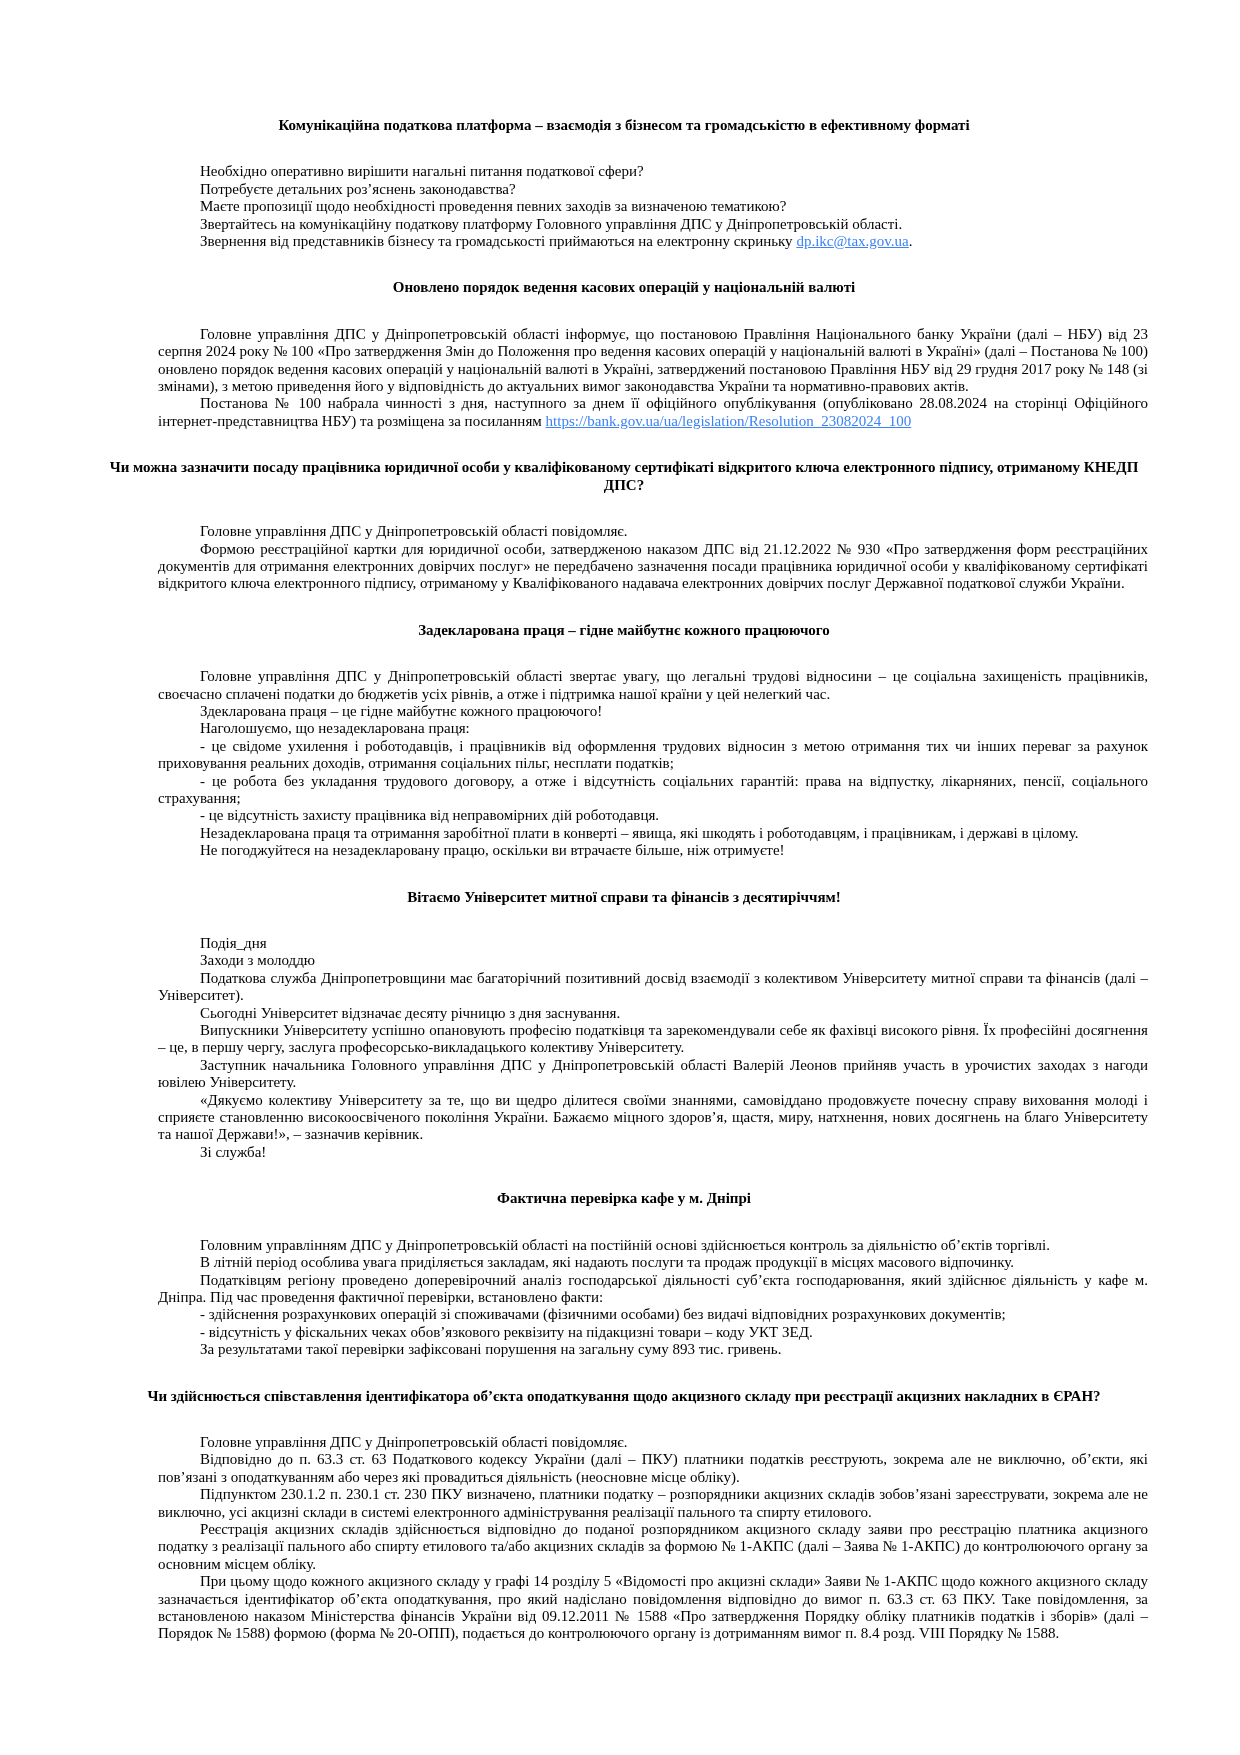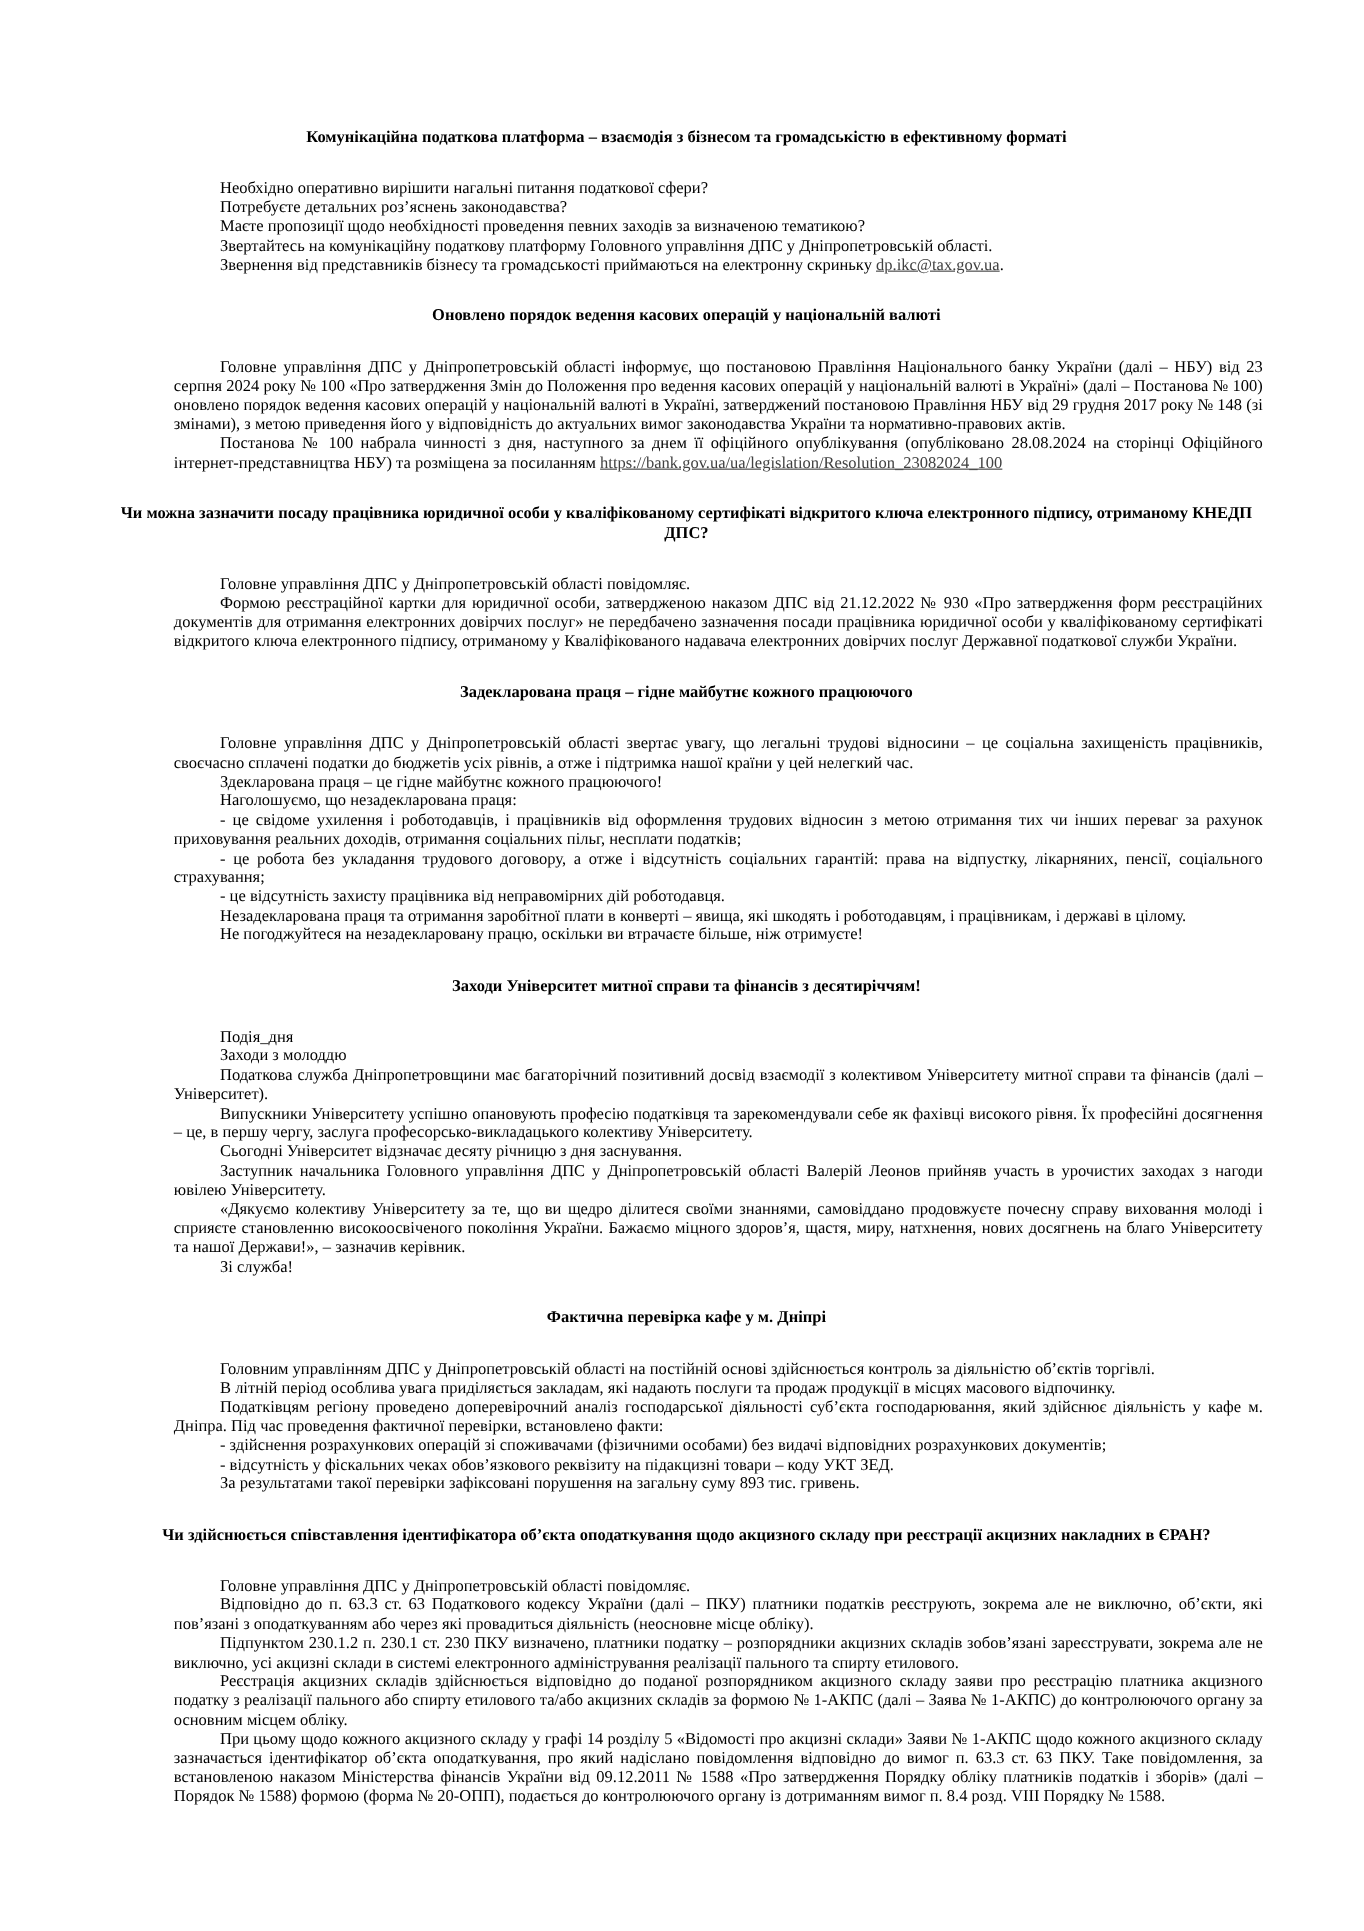--- a/index.html
+++ b/index.html
@@ -31,21 +31,21 @@
   }
   .heading.first {
     margin-top: 0;
   }
   .para {
     margin: 0;
     text-indent: 42px;
     text-align: justify;
   }
   a.link {
-    color: #404040;
+    color: #3b82f6;
     text-decoration: underline;
     cursor: pointer;
   }
 </style>
 </head>
 <body>
 
 <div class="doc">
 
   <div class="heading first">Комунікаційна податкова платформа – взаємодія з бізнесом та громадськістю в ефективному форматі</div>
@@ -66,26 +66,26 @@
   <div class="heading">Задекларована праця – гідне майбутнє кожного працюючого</div>
   <p class="para">Головне управління ДПС у Дніпропетровській області звертає увагу, що легальні трудові відносини – це соціальна захищеність працівників, своєчасно сплачені податки до бюджетів усіх рівнів, а отже і підтримка нашої країни у цей нелегкий час.</p>
   <p class="para">Здекларована праця – це гідне майбутнє кожного працюючого!</p>
   <p class="para">Наголошуємо, що незадекларована праця:</p>
   <p class="para">- це свідоме ухилення і роботодавців, і працівників від оформлення трудових відносин з метою отримання тих чи інших переваг за рахунок приховування реальних доходів, отримання соціальних пільг, несплати податків;</p>
   <p class="para">- це робота без укладання трудового договору, а отже і відсутність соціальних гарантій: права на відпустку, лікарняних, пенсії, соціального страхування;</p>
   <p class="para">- це відсутність захисту працівника від неправомірних дій роботодавця.</p>
   <p class="para">Незадекларована праця та отримання заробітної плати в конверті – явища, які шкодять і роботодавцям, і працівникам, і державі в цілому.</p>
   <p class="para">Не погоджуйтеся на незадекларовану працю, оскільки ви втрачаєте більше, ніж отримуєте!</p>
 
-  <div class="heading">Заходи Університет митної справи та фінансів з десятиріччям!</div>
+  <div class="heading">Вітаємо Університет митної справи та фінансів з десятиріччям!</div>
   <p class="para">Подія_дня</p>
   <p class="para">Заходи з молоддю</p>
   <p class="para">Податкова служба Дніпропетровщини має багаторічний позитивний досвід взаємодії з колективом Університету митної справи та фінансів (далі – Університет).</p>
+  <p class="para">Сьогодні Університет відзначає десяту річницю з дня заснування.</p>
   <p class="para">Випускники Університету успішно опановують професію податківця та зарекомендували себе як фахівці високого рівня. Їх професійні досягнення – це, в першу чергу, заслуга професорсько-викладацького колективу Університету.</p>
-  <p class="para">Сьогодні Університет відзначає десяту річницю з дня заснування.</p>
   <p class="para">Заступник начальника Головного управління ДПС у Дніпропетровській області Валерій Леонов прийняв участь в урочистих заходах з нагоди ювілею Університету.</p>
   <p class="para">«Дякуємо колективу Університету за те, що ви щедро ділитеся своїми знаннями, самовіддано продовжуєте почесну справу виховання молоді і сприяєте становленню високоосвіченого покоління України. Бажаємо міцного здоров’я, щастя, миру, натхнення, нових досягнень на благо Університету та нашої Держави!», – зазначив керівник.</p>
   <p class="para">Зі служба!</p>
 
   <div class="heading">Фактична перевірка кафе у м. Дніпрі</div>
   <p class="para">Головним управлінням ДПС у Дніпропетровській області на постійній основі здійснюється контроль за діяльністю об’єктів торгівлі.</p>
   <p class="para">В літній період особлива увага приділяється закладам, які надають послуги та продаж продукції в місцях масового відпочинку.</p>
   <p class="para">Податківцям регіону проведено доперевірочний аналіз господарської діяльності суб’єкта господарювання, який здійснює діяльність у кафе м. Дніпра. Під час проведення фактичної перевірки, встановлено факти:</p>
   <p class="para">- здійснення розрахункових операцій зі споживачами (фізичними особами) без видачі відповідних розрахункових документів;</p>
   <p class="para">- відсутність у фіскальних чеках обов’язкового реквізиту на підакцизні товари – коду УКТ ЗЕД.</p>

